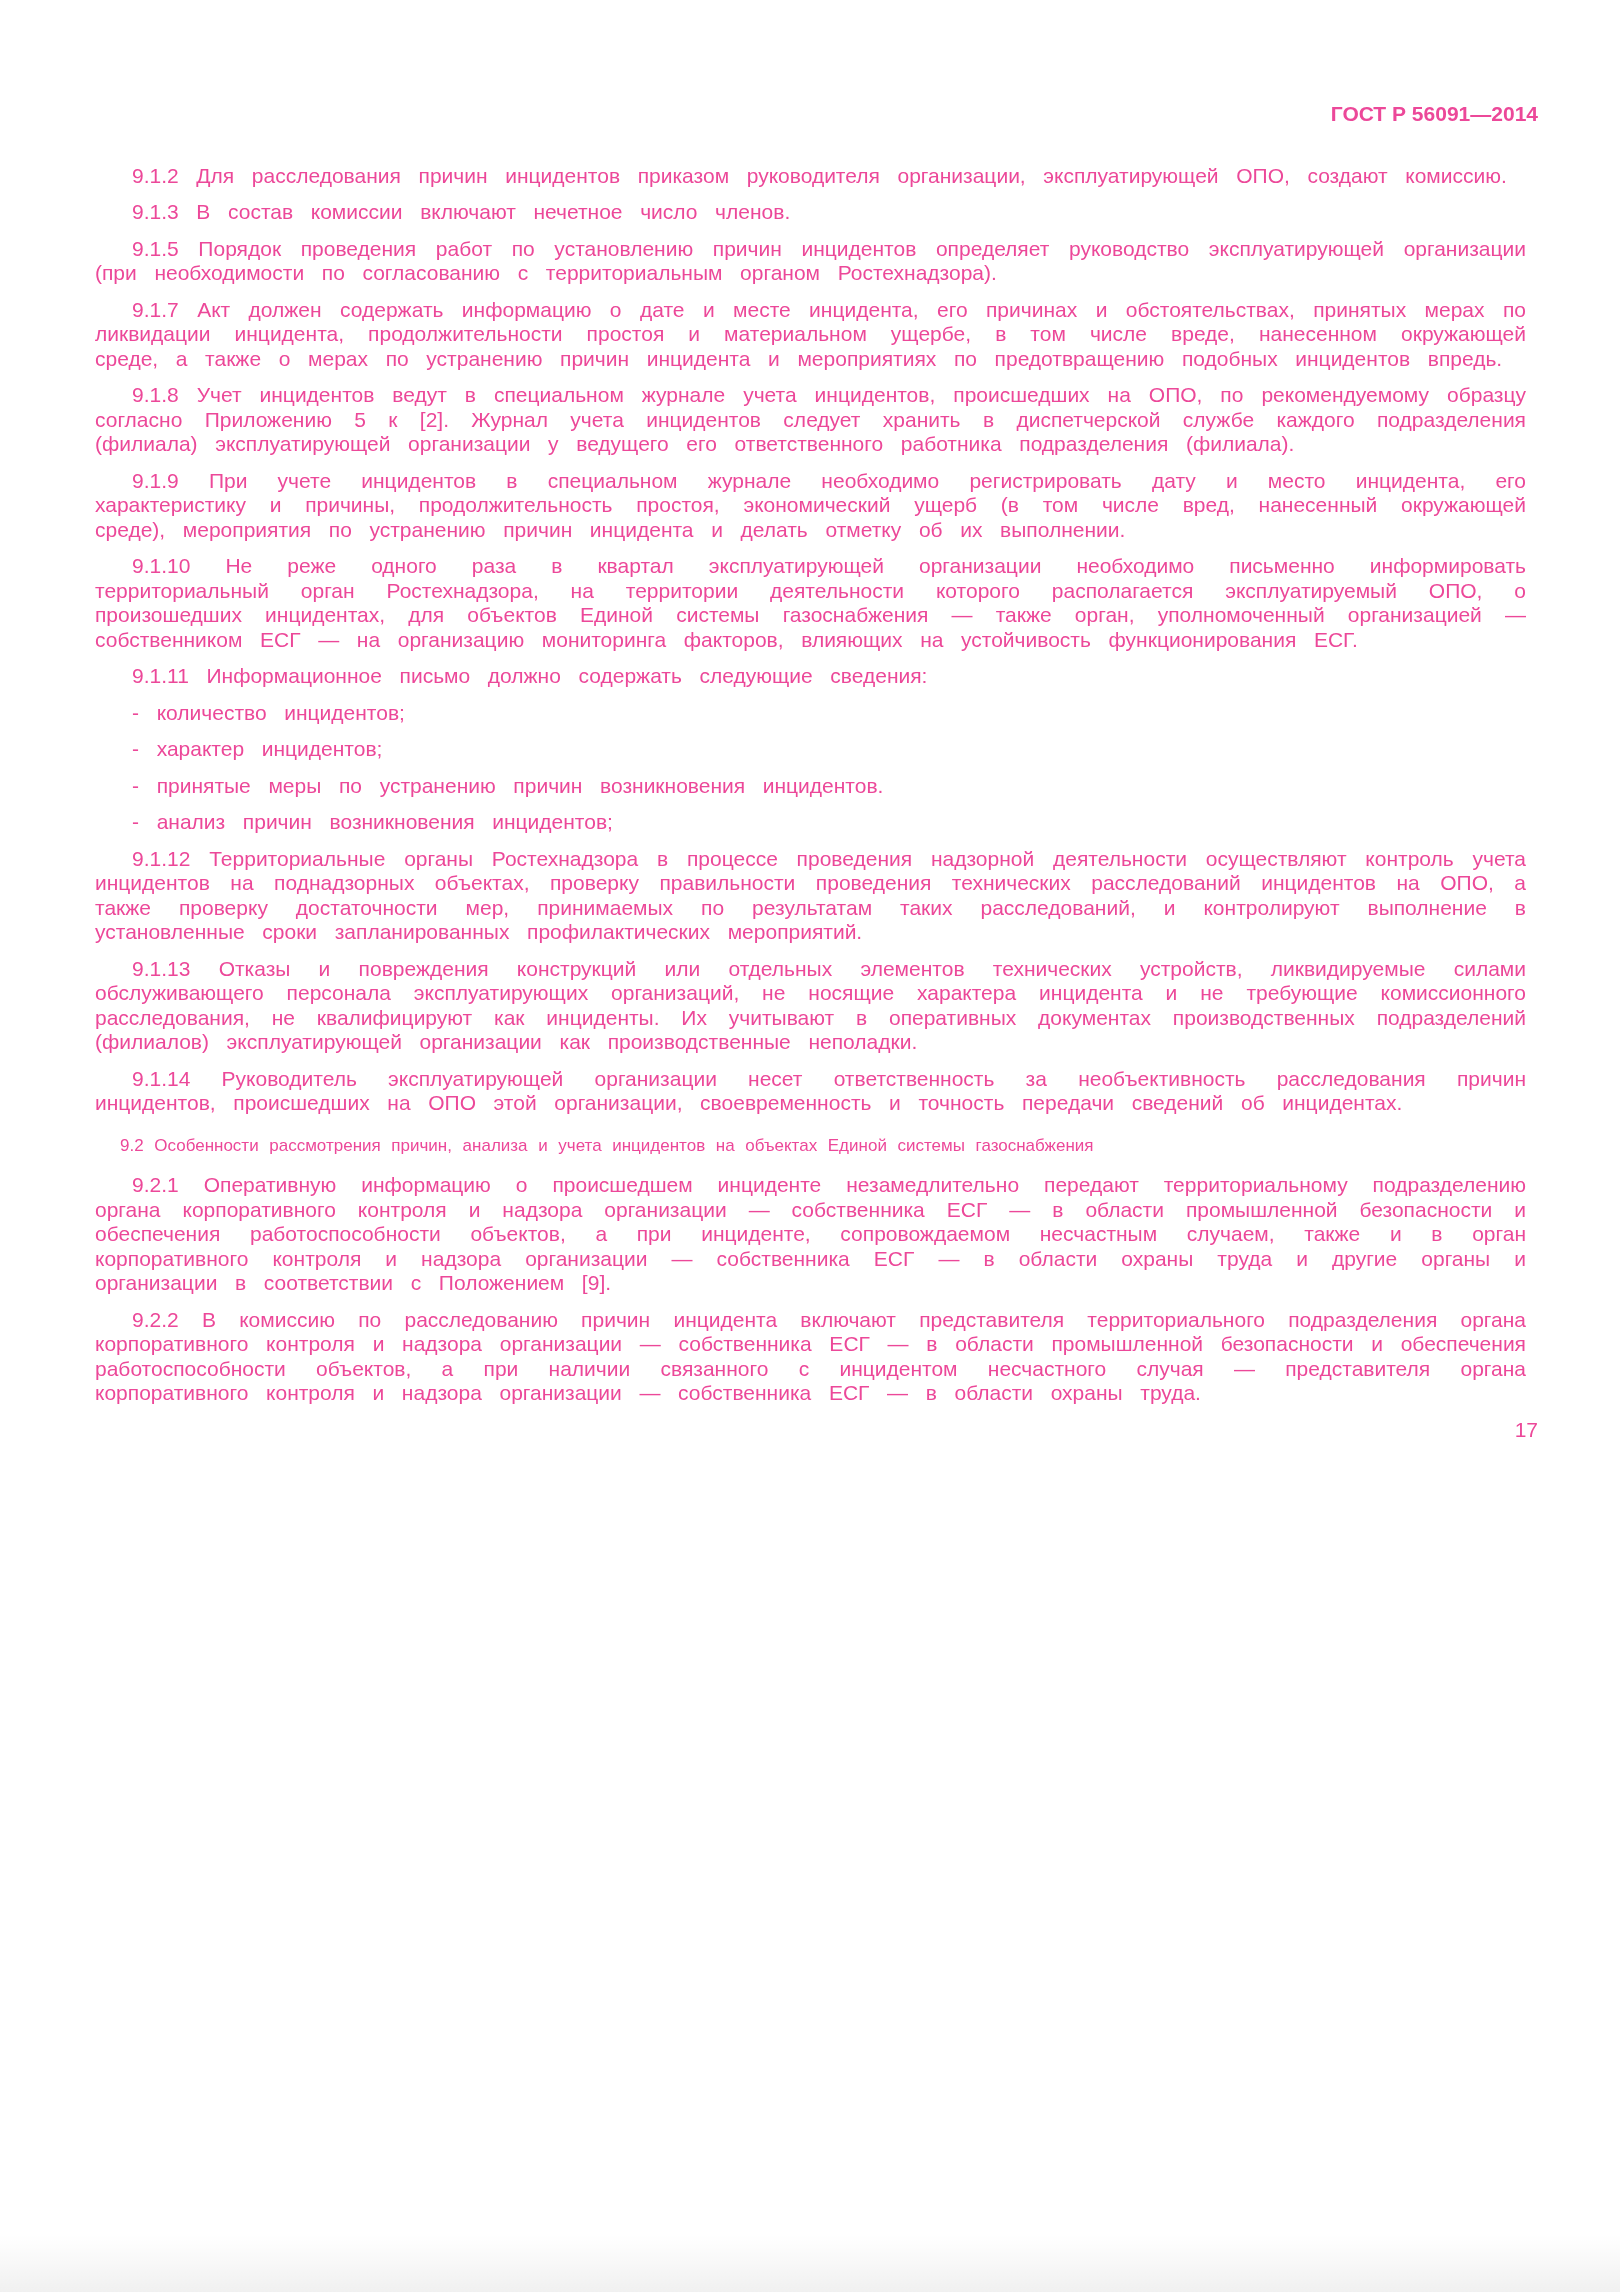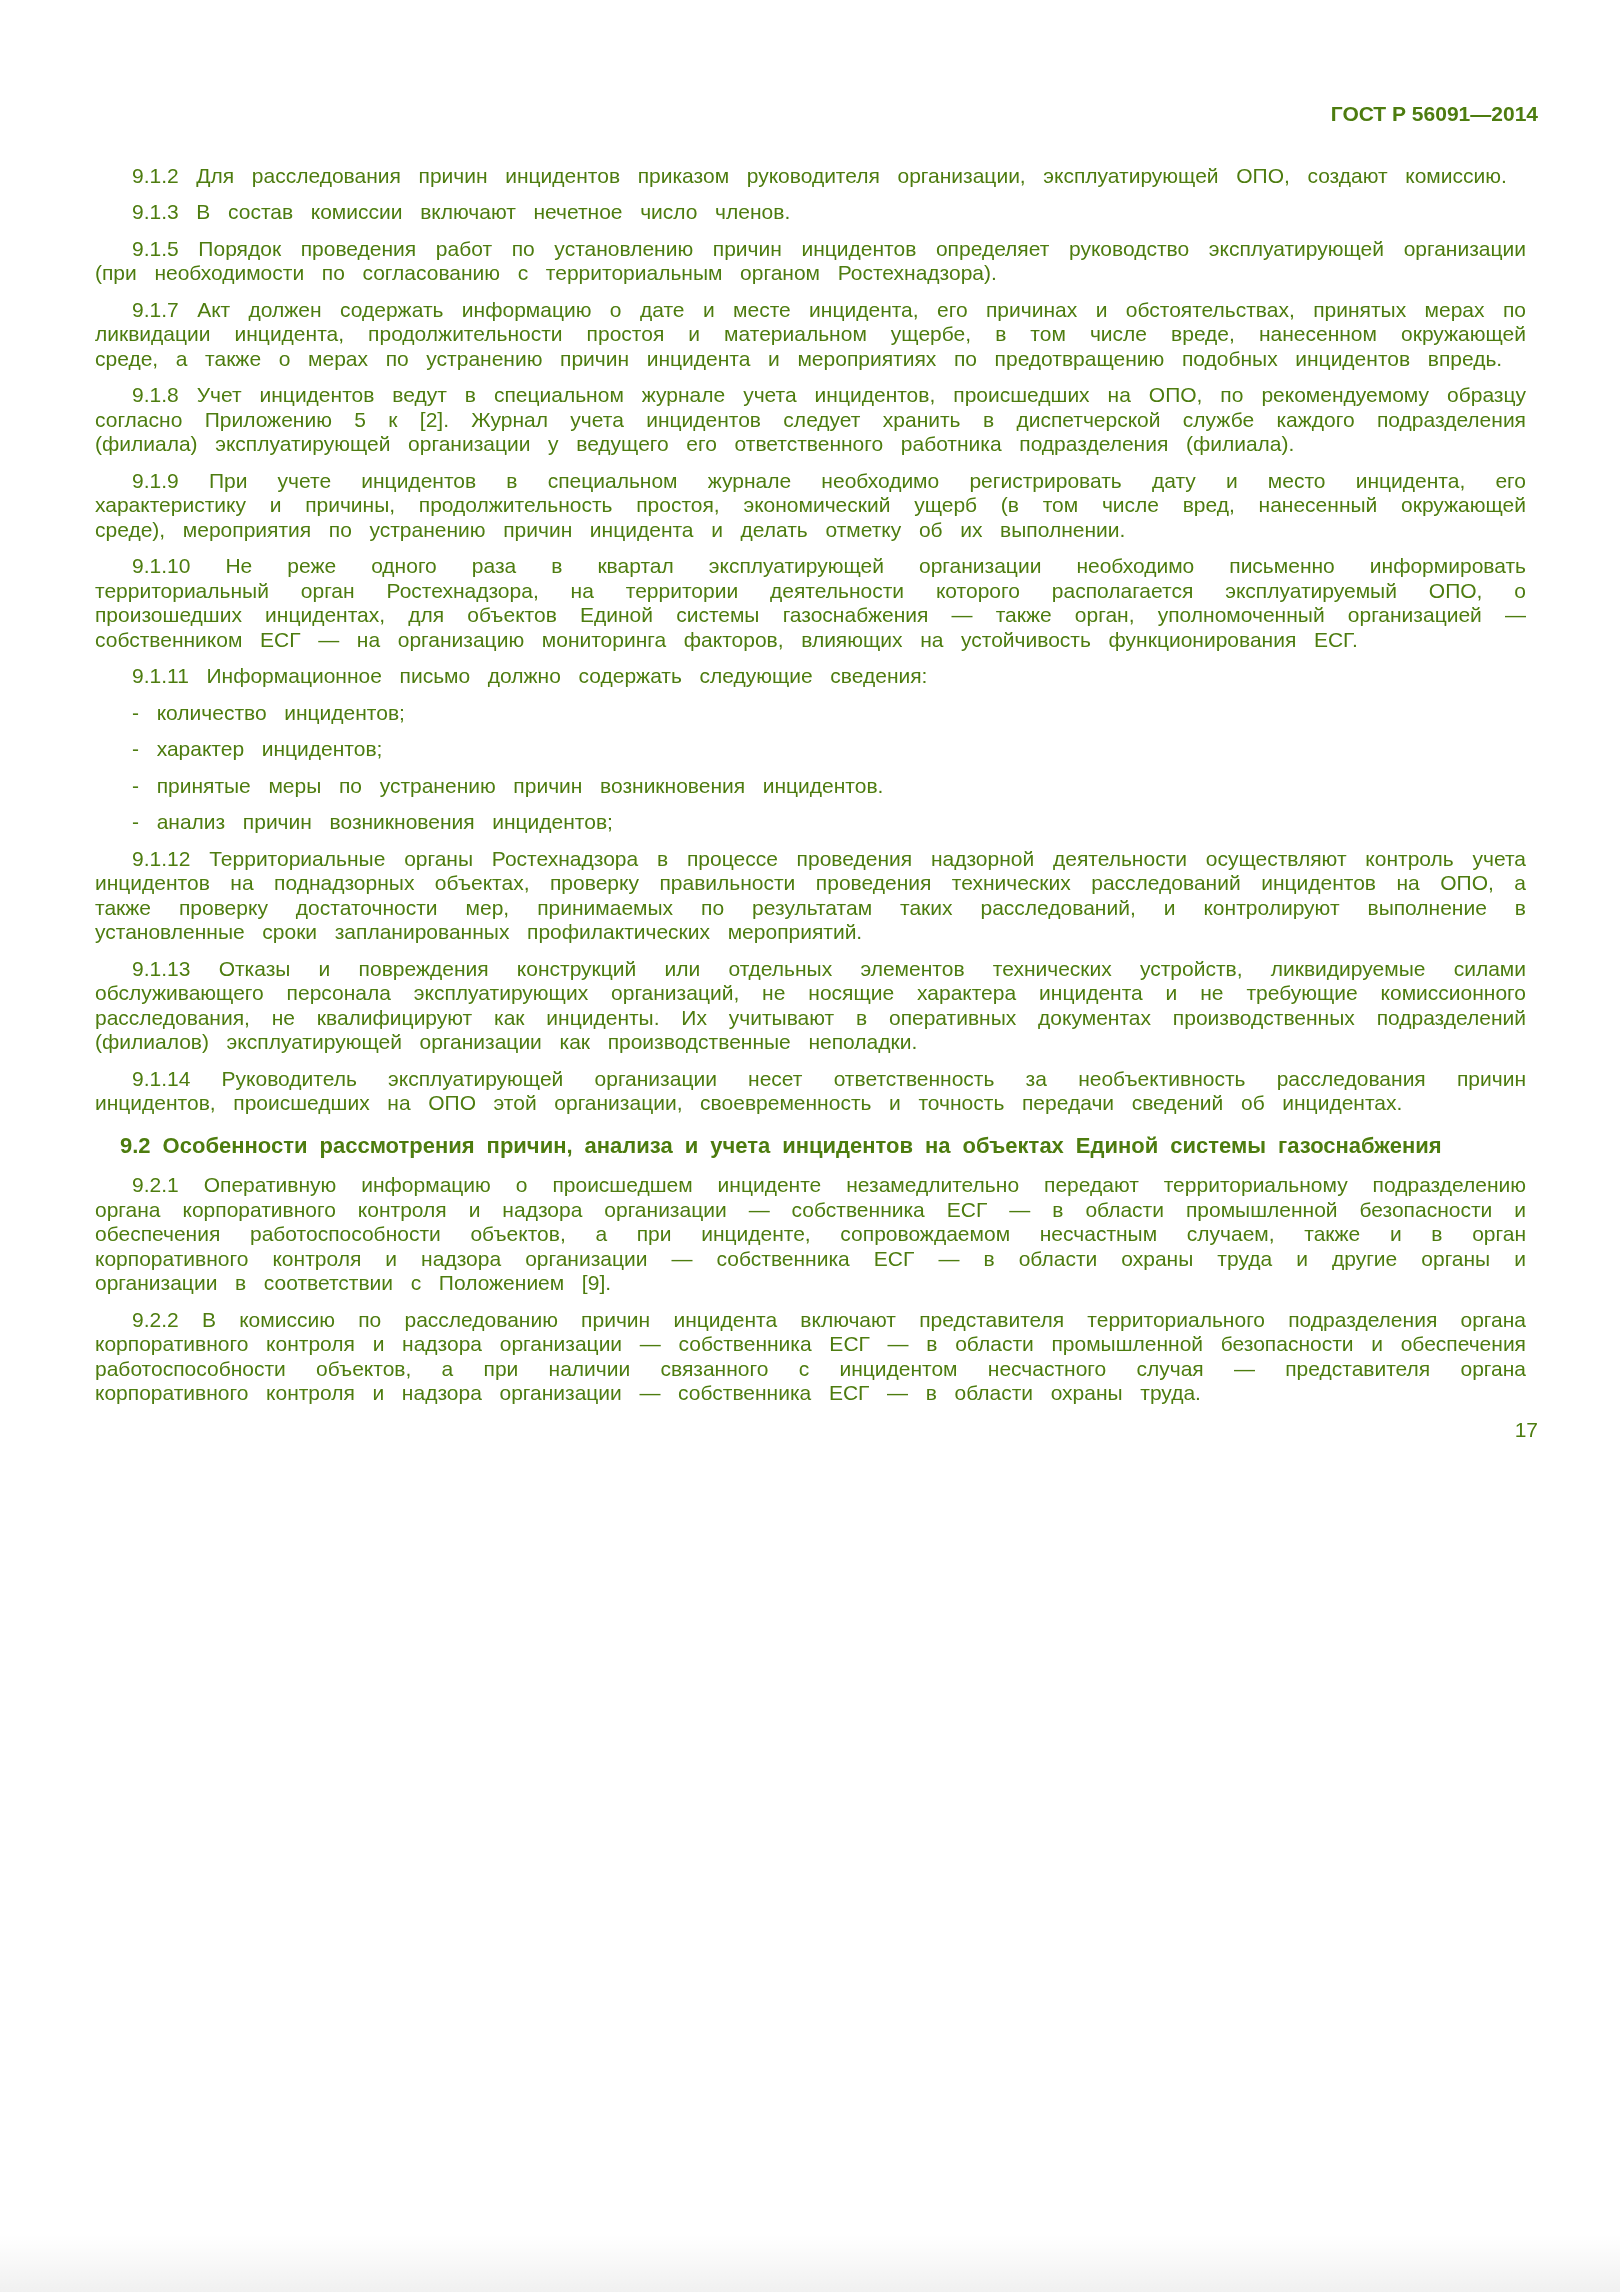--- a/index.html
+++ b/index.html
@@ -7,21 +7,21 @@
     padding: 0;
     background: #e8e8e8;
   }
   .page {
     position: relative;
     width: 1620px;
     height: 2293px;
     margin: 0 auto;
     background: #ffffff;
     font-family: "Liberation Sans", sans-serif;
-    color: #4d7c0f;
+    color: #ec4899;
     overflow: hidden;
   }
   
   .page::after {
     content: "";
     position: absolute;
     left: 0; right: 0; bottom: 0;
     height: 59px;
     background: linear-gradient(180deg, rgba(0,0,0,0) 0%, rgba(0,0,0,0.06) 100%);
     pointer-events: none;
@@ -49,22 +49,22 @@
   }
   .clause-num {
     white-space: nowrap;
   }
   .bullet-item .bullet-marker {
     display: inline-block;
     text-indent: 0;
   }
   .section-heading {
     margin: 17.6px 0 13.7px 0;
-    font-size: 22px;
-    font-weight: 700;
+    font-size: 17px;
+    font-weight: 400;
     line-height: 26.5px;
     text-align: justify;
     text-indent: 37px;
     word-spacing: 5.9px;
   }
   .page-number {
     font-size: 21px;
     line-height: 24.5px;
     text-align: right;
     margin-top: 9.8px;

